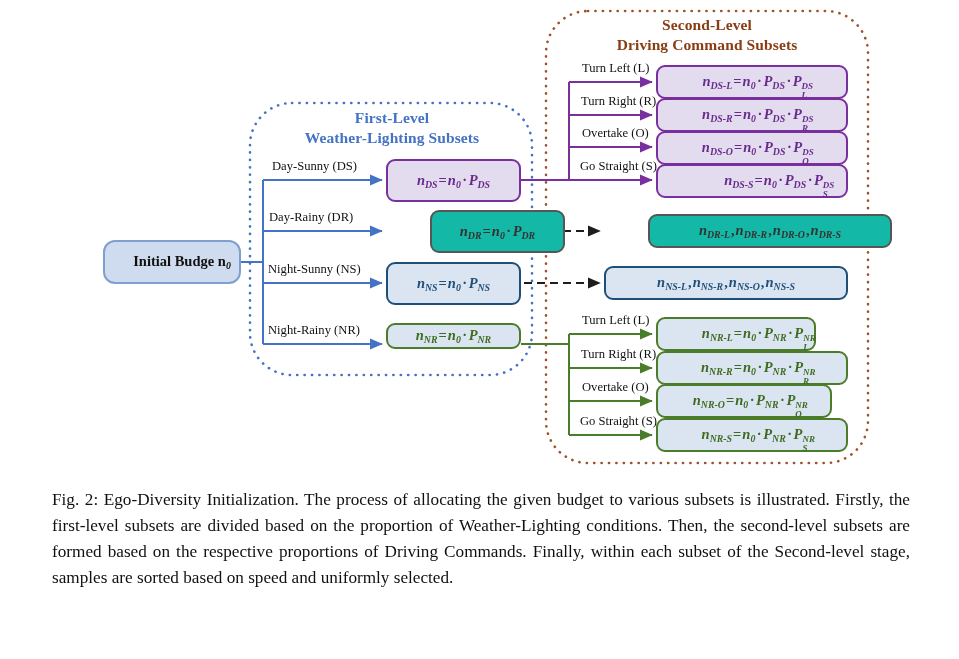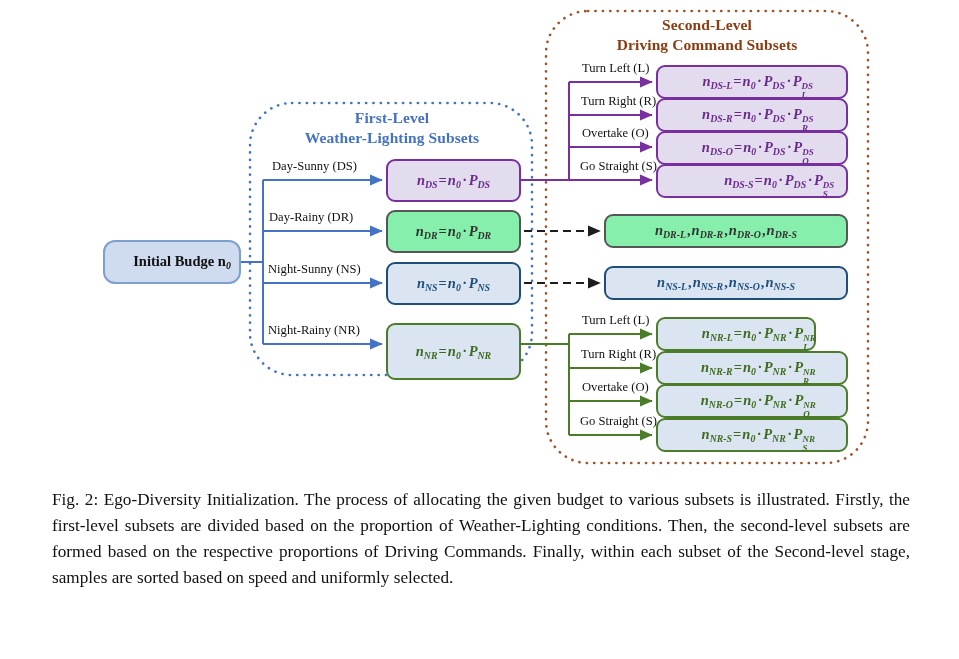--- a/index.html
+++ b/index.html
@@ -66,21 +66,21 @@
   }
   .eq-box .eq {
     font-family: "Liberation Serif", serif;
     font-style: italic;
     font-weight: bold;
   }
   .eq-box .eq i { font-style: italic; }
 
   
   .v-purple { background: #e3dcef; border: 2.2px solid #7a2f9e; color: #6a2a8c; }
-  .v-gray   { background: #86efac; border: 2.2px solid #565656; color: #333333; }
+  .v-gray   { background: #14b8a6; border: 2.2px solid #565656; color: #333333; margin-left: 44px; }
   .v-blue   { background: #dbe5f1; border: 2.2px solid #1f4e79; color: #1f4e79; }
   .v-green  { background: #dbe5f1; border: 2.2px solid #4b7c2a; color: #3e6b20; }
   .v-init   { background: #cfdcef; border: 2px solid #7f9fcf; color: #111111;
               border-radius: 12px; font-style: normal; }
 
   
   .edge-label {
     position: absolute;
     font-size: 12.6px;
     color: #111111;
@@ -196,21 +196,21 @@
   </div>
 
   <div class="eq-box v-gray" style="left:386px; top:210px; width:135px; height:43px;">
     <span class="eq"><i>n</i><sub>DR</sub><span class="op">=</span><i>n</i><sub>0</sub><span class="dot">·</span><i>P</i><sub>DR</sub></span>
   </div>
 
   <div class="eq-box v-blue" style="left:386px; top:262px; width:135px; height:43px;">
     <span class="eq"><i>n</i><sub>NS</sub><span class="op">=</span><i>n</i><sub>0</sub><span class="dot">·</span><i>P</i><sub>NS</sub></span>
   </div>
 
-  <div class="eq-box v-green" style="left:386px; top:323px; width:135px; height:57px;">
+  <div class="eq-box v-green" style="left:386px; top:323px; width:135px; height:26px;">
     <span class="eq"><i>n</i><sub>NR</sub><span class="op">=</span><i>n</i><sub>0</sub><span class="dot">·</span><i>P</i><sub>NR</sub></span>
   </div>
 
   <div class="edge-label" style="left:582px; top:61px;">Turn Left (L)</div>
   <div class="edge-label" style="left:581px; top:94px;">Turn Right (R)</div>
   <div class="edge-label" style="left:582px; top:126px;">Overtake (O)</div>
   <div class="edge-label" style="left:580px; top:159px;">Go Straight (S)</div>
 
   <div class="eq-box v-purple" style="left:656px; top:65px; width:192px; height:34px;">
     <span class="eq"><i>n</i><sub>DS-L</sub><span class="op">=</span><i>n</i><sub>0</sub><span class="dot">·</span><i>P</i><sub>DS</sub><span class="dot">·</span><i>P</i><span class="stack"><span class="su">DS</span><span class="sb">L</span></span></span>
@@ -242,21 +242,21 @@
   <div class="edge-label" style="left:580px; top:414px;">Go Straight (S)</div>
 
   <div class="eq-box v-green" style="left:656px; top:317px; width:160px; height:34px;padding-left:33px;">
     <span class="eq"><i>n</i><sub>NR-L</sub><span class="op">=</span><i>n</i><sub>0</sub><span class="dot">·</span><i>P</i><sub>NR</sub><span class="dot">·</span><i>P</i><span class="stack"><span class="su">NR</span><span class="sb">L</span></span></span>
   </div>
 
   <div class="eq-box v-green" style="left:656px; top:351px; width:192px; height:34px;">
     <span class="eq"><i>n</i><sub>NR-R</sub><span class="op">=</span><i>n</i><sub>0</sub><span class="dot">·</span><i>P</i><sub>NR</sub><span class="dot">·</span><i>P</i><span class="stack"><span class="su">NR</span><span class="sb">R</span></span></span>
   </div>
 
-  <div class="eq-box v-green" style="left:656px; top:384px; width:192px; height:34px;">
+  <div class="eq-box v-green" style="left:656px; top:384px; width:176px; height:34px;">
     <span class="eq"><i>n</i><sub>NR-O</sub><span class="op">=</span><i>n</i><sub>0</sub><span class="dot">·</span><i>P</i><sub>NR</sub><span class="dot">·</span><i>P</i><span class="stack"><span class="su">NR</span><span class="sb">O</span></span></span>
   </div>
 
   <div class="eq-box v-green" style="left:656px; top:418px; width:192px; height:34px;">
     <span class="eq"><i>n</i><sub>NR-S</sub><span class="op">=</span><i>n</i><sub>0</sub><span class="dot">·</span><i>P</i><sub>NR</sub><span class="dot">·</span><i>P</i><span class="stack"><span class="su">NR</span><span class="sb">S</span></span></span>
   </div>
 
 </div>
 
 <div id="caption">

